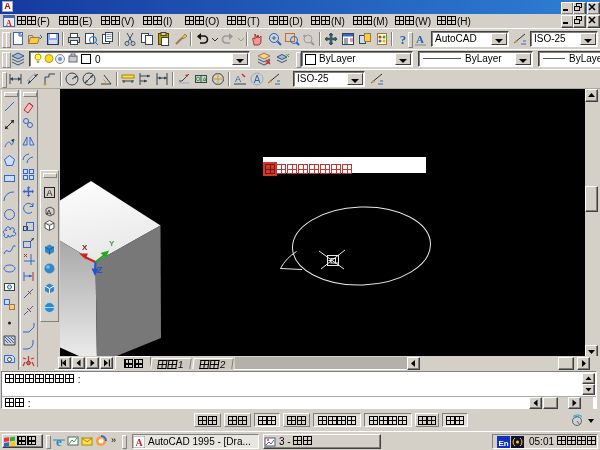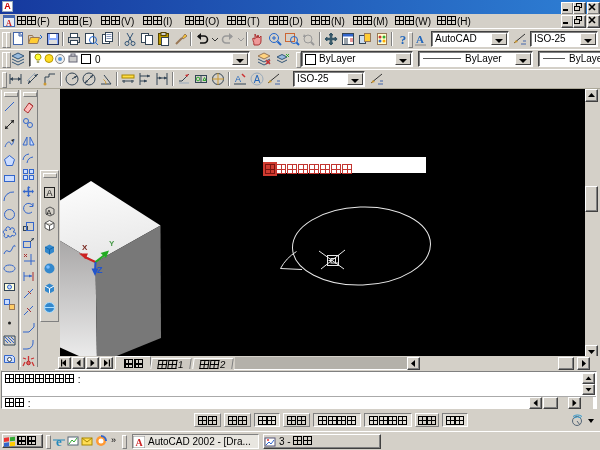--- a/index.html
+++ b/index.html
@@ -897,25 +897,38 @@
           <path d="M7,2 a5,5 0 0 1 5,5" fill="none" stroke="#36c" stroke-width="2"></path>
         </svg>
       </div>
  <div class="abs" style="left:111px;top:3px;font-size:9px;color:#000;">»</div>
  <div class="abs grip" style="left:122px;top:3px;height:12px;"></div>
  <div class="abs sunken" style="left:132px;top:2px;width:127px;height:15px;background:#e8e6e0;box-sizing:border-box;display:flex;align-items:center;white-space:nowrap;overflow:hidden;">
         <svg width="12" height="12">
           <rect width="12" height="12" fill="#fff" stroke="#888"></rect>
           <text x="6" y="10" font-size="10" font-weight="bold" fill="#c22" text-anchor="middle" font-family="Liberation Serif">A</text>
         </svg>
-        <span style="font-size:10px;margin-left:3px;">AutoCAD 2002 - [Dra...</span>
+        <span style="font-size:10px;margin-left:3px;">AutoCAD 1995 - [Dra...</span>
       </div>
  <div class="abs raised" style="left:263px;top:2px;width:118px;height:15px;background:#d4d0c8;box-sizing:border-box;display:flex;align-items:center;white-space:nowrap;overflow:hidden;">
         <svg width="12" height="12">
           <rect x="1" y="2" width="10" height="8" fill="#fff" stroke="#557"></rect>
           <path d="M2,9 l3,-3 2,2 3,-4" stroke="#36c" fill="none"></path>
           <circle cx="4" cy="4" r="1" fill="#e33"></circle>
         </svg>
         <span style="font-size:10px;margin-left:3px;">3 - <i class="hz"></i><i class="hz" style="margin-right:0"></i></span>
       </div>
+ <div class="abs sunken" style="left:492px;top:2px;width:106px;height:15px;box-sizing:border-box;display:flex;align-items:center;overflow:hidden;white-space:nowrap;">
+   <svg width="13" height="12" style="margin-left:4px;flex:none;">
+          <rect width="13" height="12" fill="#1133bb"></rect>
+          <text x="6.5" y="9.5" font-size="8" font-weight="bold" fill="#fff" text-anchor="middle" font-family="Liberation Sans">En</text>
+        </svg>
+   <svg width="13" height="12" style="margin-left:1px;flex:none;">
+          <rect width="13" height="12" fill="#113"></rect>
+          <path d="M2,6 a4,5 0 0 1 2,-4 M11,6 a4,5 0 0 0 -2,-4 M2,6 a4,5 0 0 0 2,4 M11,6 a4,5 0 0 1 -2,4" stroke="#fc0" fill="none"></path>
+          <circle cx="6.5" cy="6" r="1.5" fill="#fc0"></circle>
+        </svg>
+   <span style="font-size:10px;margin-left:5px;">05:01</span>
+   <span style="font-size:10px;margin-left:3px;white-space:nowrap;"><i class="hz"></i><i class="hz"></i><i class="hz"></i><i class="hz" style="margin-right:0"></i></span>
+ </div>
 </div>
 
 </div>
 
 </body></html>

